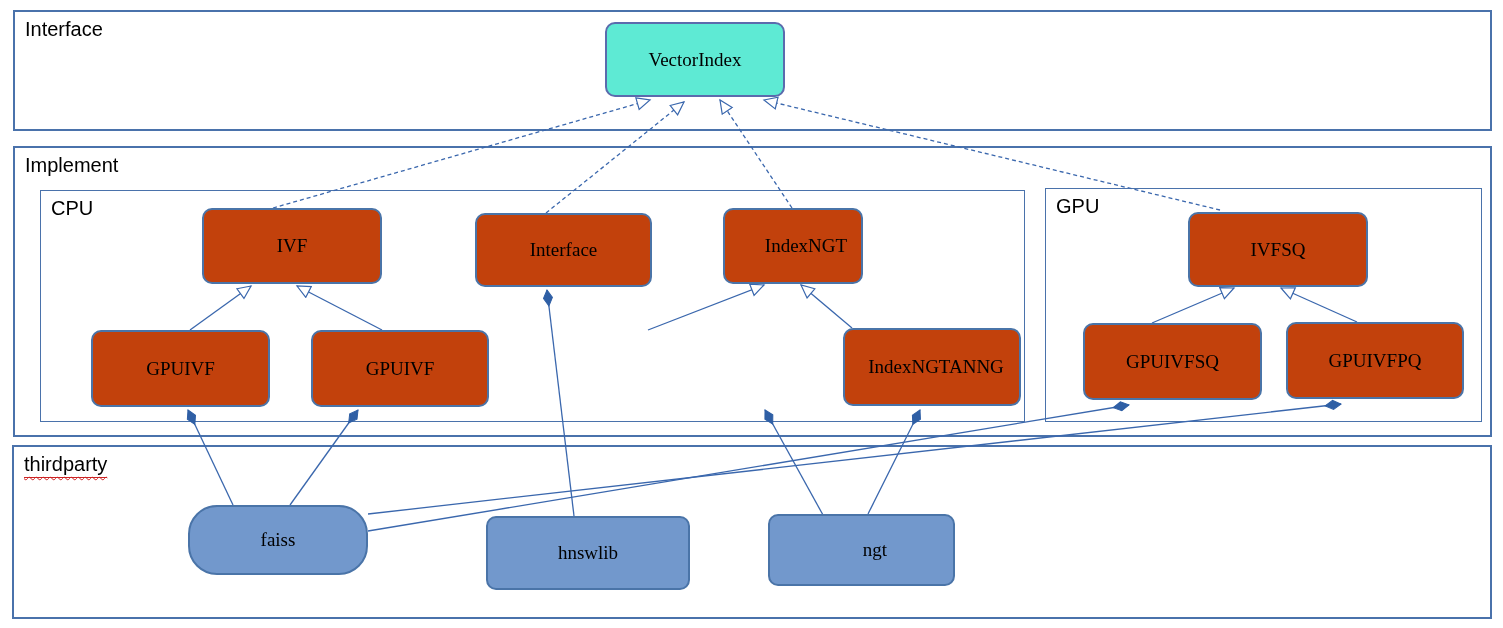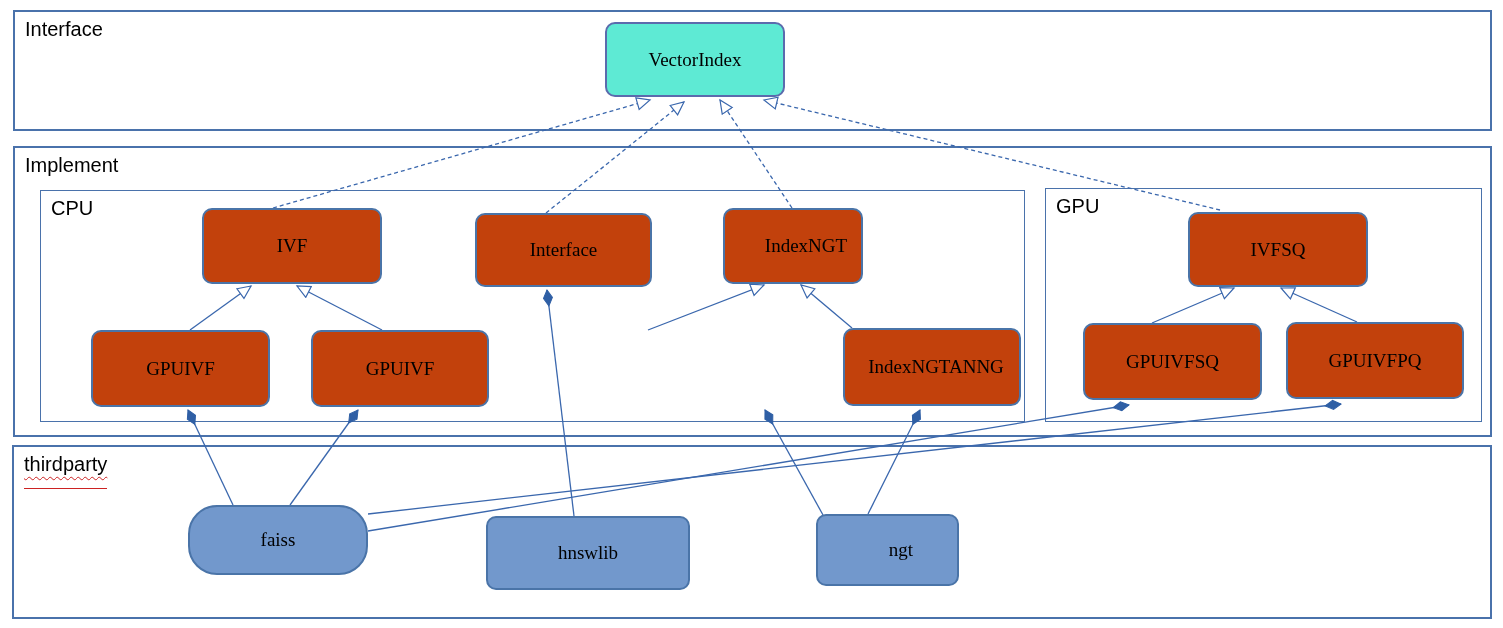--- a/index.html
+++ b/index.html
@@ -13,21 +13,21 @@
   .container.inner{border-width:1px;z-index:1;}
   .container-label{
     position:absolute;top:6px;left:10px;font-size:20px;color:#000;
     font-family:"Liberation Sans",sans-serif;white-space:nowrap;
   }
   .misspelled{
     display:inline-block;
     border-bottom:1px solid #cc2222;
     text-decoration:underline wavy #cc2222 1px;
     text-underline-offset:5px;
-    padding-bottom:12px;
+    padding-bottom:1px;
   }
   svg.wires{position:absolute;left:0;top:0;z-index:2;}
   .node{
     position:absolute;z-index:3;border-radius:10px;
     display:flex;align-items:center;justify-content:center;
     font-family:"Liberation Serif",serif;font-size:19px;color:#000;
     text-align:center;box-sizing:border-box;
   }
   .node.iface{background:#5eead4;border:2px solid #5b6bad;}
   .node.impl{background:#c2410c;border:2px solid #4a74a8;margin-left:18px;}
@@ -123,17 +123,17 @@
   <div class="node impl" style="left:1268px;top:322px;width:178px;height:77px;">
     <span>GPUIVFPQ</span>
   </div>
 
   <div class="node third" style="left:188px;top:505px;width:180px;height:70px;border-radius:29px;">
     <span>faiss</span>
   </div>
   <div class="node third" style="left:486px;top:516px;width:204px;height:74px;">
     <span>hnswlib</span>
   </div>
-  <div class="node third" style="left:816px;top:514px;width:143px;height:72px;padding-left:27px;">
+  <div class="node third" style="left:768px;top:514px;width:187px;height:72px;padding-left:27px;">
     <span>ngt</span>
   </div>
 
 </div>
 
 </body></html>

